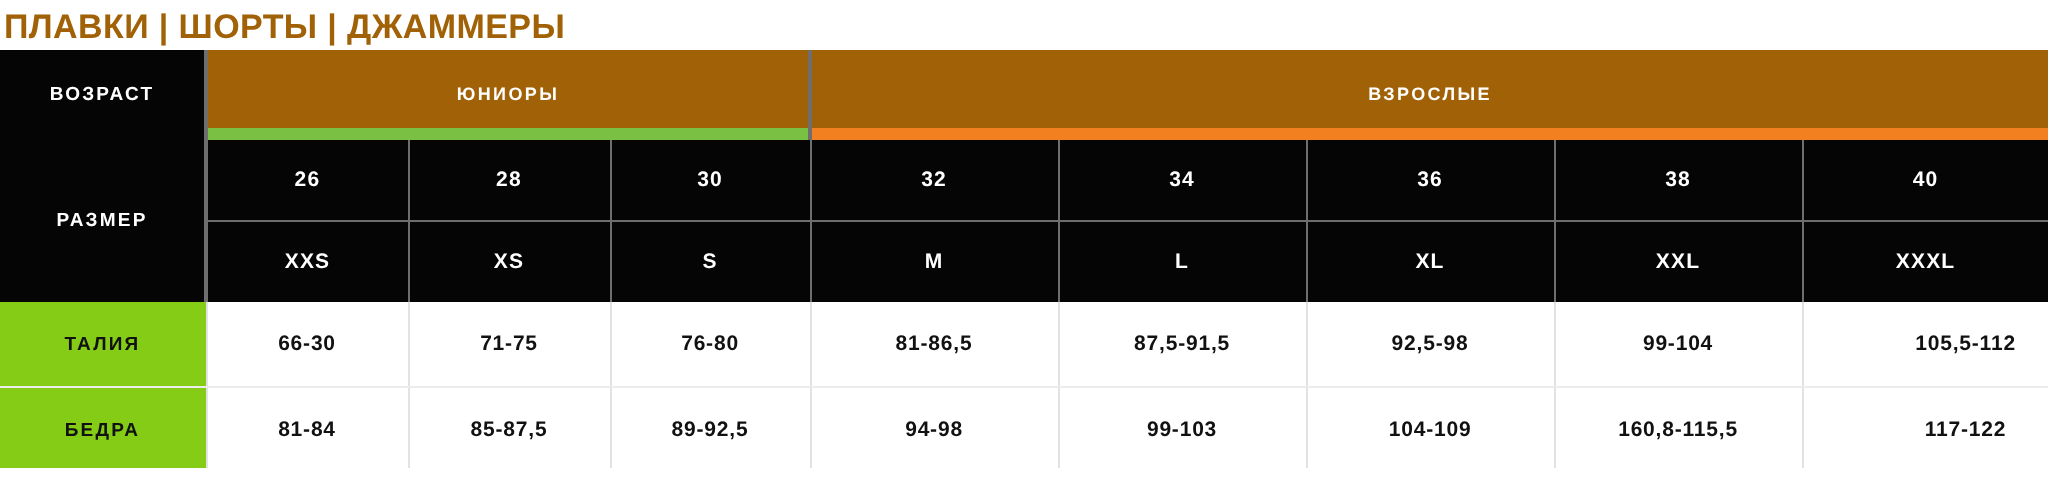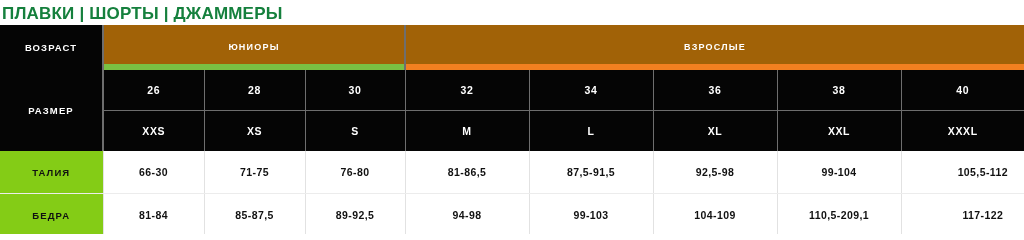--- a/index.html
+++ b/index.html
@@ -10,21 +10,21 @@
   body {
     width: 1024px;
     height: 234px;
     font-family: "Liberation Sans", sans-serif;
     overflow: hidden;
   }
 
   .page-title {
     font-size: 17px;
     font-weight: bold;
-    color: #15803d;
+    color: #a16207;
     letter-spacing: 0.2px;
     padding: 3px 0 0 2px;
     height: 22px;
     line-height: 22px;
     white-space: nowrap;
   }
 
   .size-table {
     width: 1024px;
     border-collapse: collapse;
@@ -188,17 +188,17 @@
     </tr>
 
     <tr class="meas-row-last">
       <td class="rowlabel-light">БЕДРА</td>
       <td class="meas-cell">81-84</td>
       <td class="meas-cell">85-87,5</td>
       <td class="meas-cell">89-92,5</td>
       <td class="meas-cell">94-98</td>
       <td class="meas-cell">99-103</td>
       <td class="meas-cell">104-109</td>
-      <td class="meas-cell">110,5-209,1</td>
+      <td class="meas-cell">160,8-115,5</td>
       <td class="meas-cell">117-122</td>
     </tr>
   </tbody>
 </table>
 
 </body></html>

